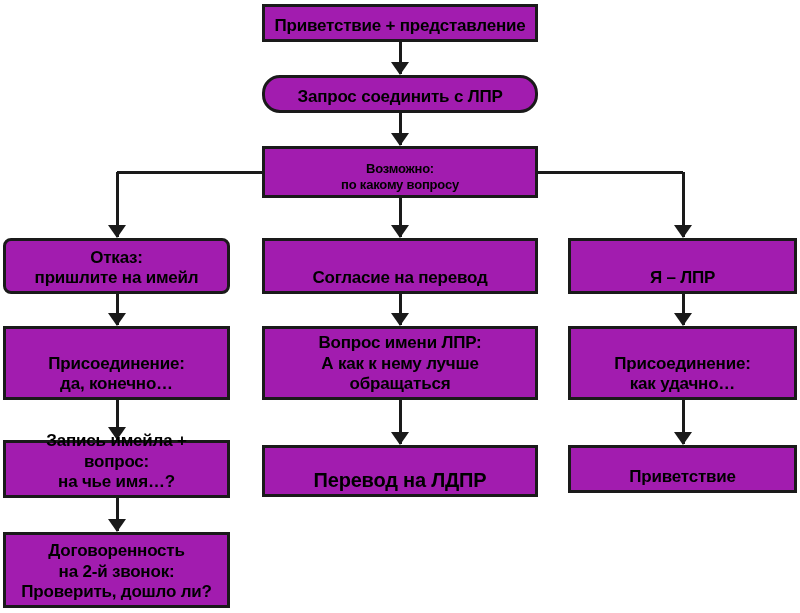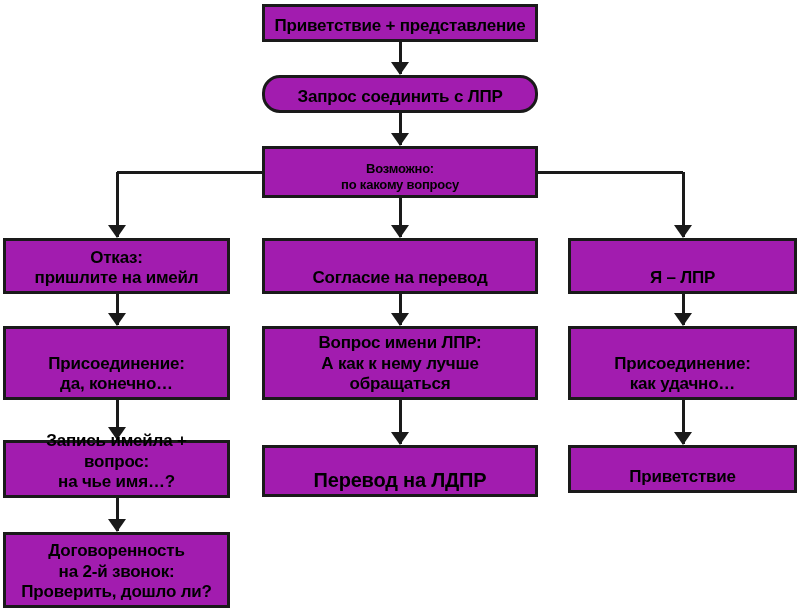--- a/index.html
+++ b/index.html
@@ -101,21 +101,21 @@
       </g>
       <g>
         <line x1="117" y1="498" x2="117" y2="531" stroke="#1a1a1a" stroke-width="3" shape-rendering="crispEdges"></line>
         <polygon points="108,518.95 126,518.95 117,532" fill="#1a1a1a"></polygon>
       </g>
     </svg>
 <div class="node" style="left: 262px; top: 4px; width: 276px; height: 38px; font-size: 17px;"><span class="node-label">Приветствие + представление</span></div>
     <div class="node" style="left: 262px; top: 75px; width: 276px; height: 38px; font-size: 17px; border-radius: 18px;"><span class="node-label">Запрос соединить с ЛПР</span></div>
     <div class="node" style="left: 262px; top: 146px; width: 276px; height: 52px; font-size: 13px;"><span class="node-label">Возможно:
 по какому вопросу</span></div>
-    <div class="node" style="left: 3px; top: 238px; width: 227px; height: 56px; font-size: 17px;"><span class="node-label">Отказ:
+    <div class="node" style="left: 3px; top: 238px; width: 227px; height: 56px; font-size: 17px; border-radius: 8px;"><span class="node-label">Отказ:
 пришлите на имейл</span></div>
     <div class="node" style="left: 262px; top: 238px; width: 276px; height: 56px; font-size: 17px;"><span class="node-label">Согласие на перевод</span></div>
     <div class="node" style="left: 568px; top: 238px; width: 229px; height: 56px; font-size: 17px;"><span class="node-label">Я – ЛПР</span></div>
     <div class="node" style="left: 3px; top: 326px; width: 227px; height: 74px; font-size: 17px;"><span class="node-label">Присоединение:
 да, конечно…</span></div>
     <div class="node" style="left: 262px; top: 326px; width: 276px; height: 74px; font-size: 17px;"><span class="node-label">Вопрос имени ЛПР:
 А как к нему лучше обращаться</span></div>
     <div class="node" style="left: 568px; top: 326px; width: 229px; height: 74px; font-size: 17px;"><span class="node-label">Присоединение:
 как удачно…</span></div>
     <div class="node" style="left: 3px; top: 440px; width: 227px; height: 58px; font-size: 17px;"><span class="node-label">Запись имейла + вопрос:

